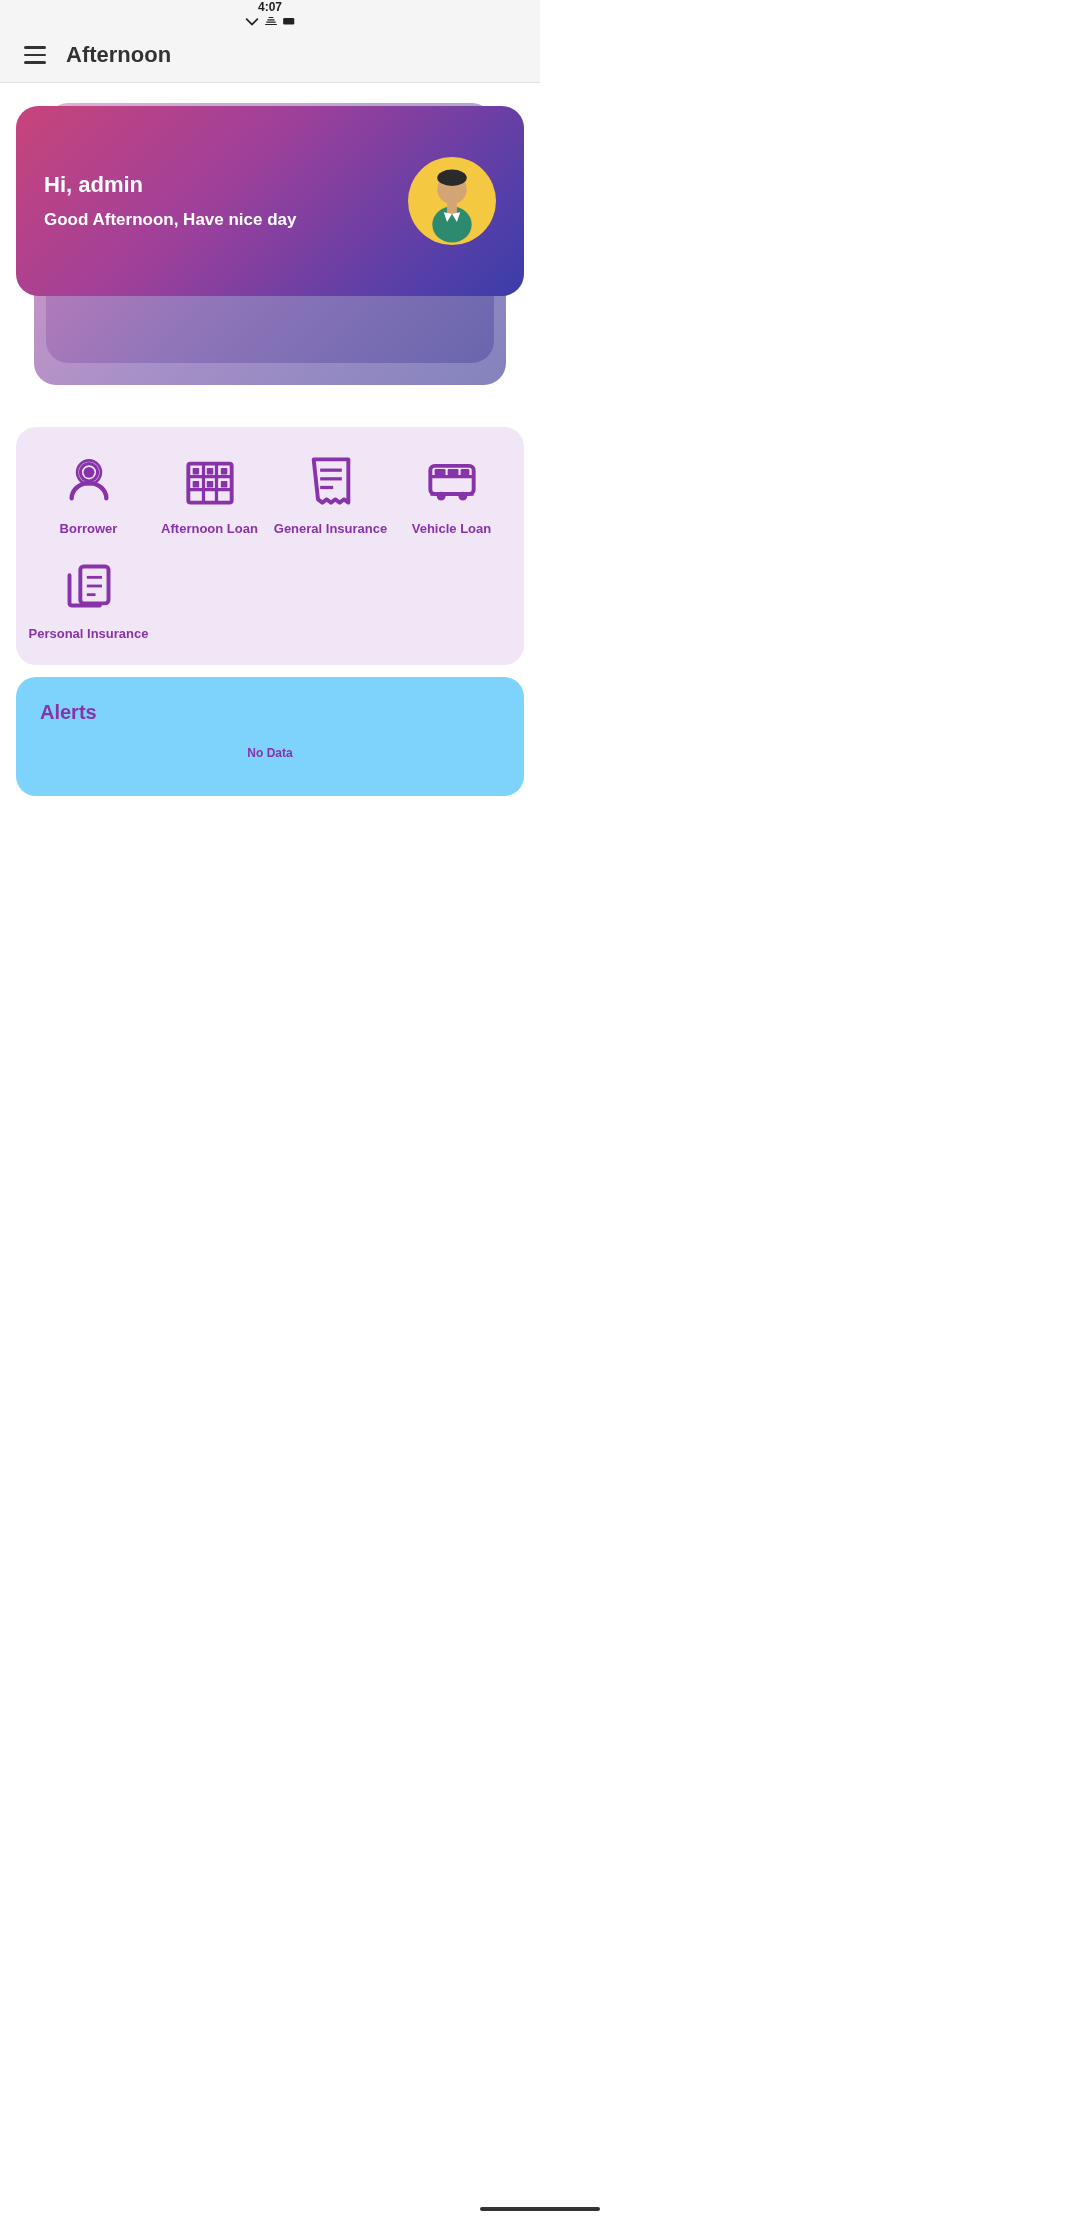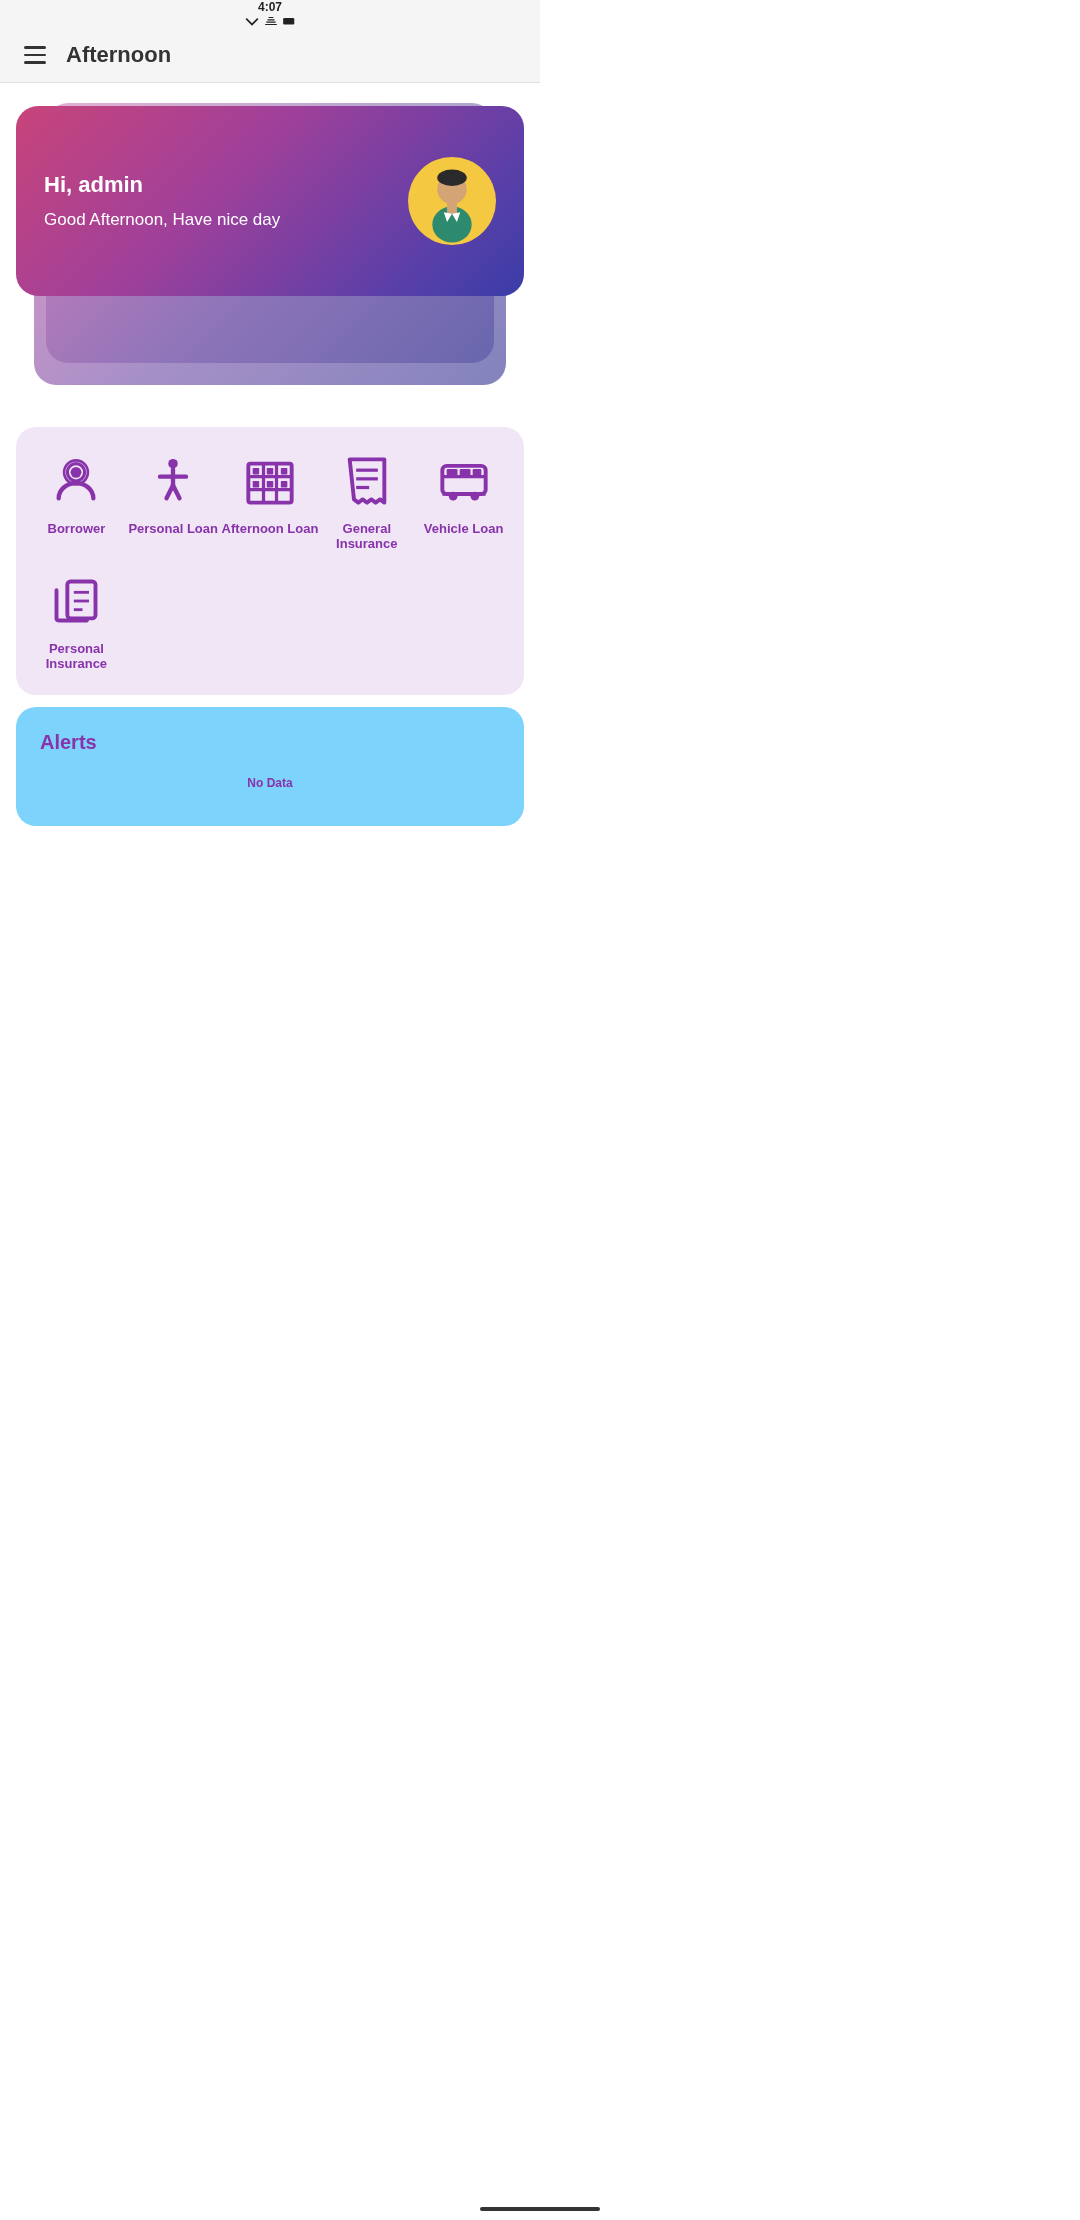--- a/index.html
+++ b/index.html
@@ -113,21 +113,21 @@
       min-height: 190px;
     }
     .hero-text .greeting {
       font-size: 22px;
       font-weight: 700;
       color: #fff;
       margin-bottom: 12px;
     }
     .hero-text .subtext {
       font-size: 17px;
-      font-weight: 400;
+      font-weight: 700;
       color: #fff;
     }
     .avatar-container {
       width: 88px;
       height: 88px;
       border-radius: 50%;
       background: #f5c842;
       overflow: hidden;
       flex-shrink: 0;
       display: flex;
@@ -142,21 +142,21 @@
 
     
     .menu-section {
       margin: 14px 16px 12px;
       background: #f0e6f6;
       border-radius: 20px;
       padding: 24px 12px;
     }
     .menu-grid {
       display: grid;
-      grid-template-columns: repeat(5, 1fr);
+      grid-template-columns: repeat(4, 1fr);
       gap: 20px 0;
     }
     .menu-item {
       display: flex;
       flex-direction: column;
       align-items: center;
       gap: 10px;
       cursor: pointer;
     }
     .menu-icon {
@@ -283,33 +283,20 @@
         <svg viewBox="0 0 24 24" fill="#8833aa">
           <circle cx="12" cy="8" r="4" stroke="#8833aa" stroke-width="1.5" fill="none"></circle>
           <circle cx="12" cy="8" r="2.5" fill="#8833aa"></circle>
           <path d="M12 2.5a5.5 5.5 0 100 11 5.5 5.5 0 000-11z" stroke="#8833aa" stroke-width="1.2" fill="none"></path>
           <path d="M4 20c0-4 3.6-7 8-7s8 3 8 7" stroke="#8833aa" stroke-width="2" fill="none" stroke-linecap="round"></path>
         </svg>
       </div>
       <span class="menu-label">Borrower</span>
     </div>
 
-    <div class="menu-item">
-      <div class="menu-icon">
-        <svg viewBox="0 0 24 24" fill="#8833aa">
-
-          <circle cx="12" cy="4" r="2.2"></circle>
-          <line x1="12" y1="6.5" x2="12" y2="14" stroke="#8833aa" stroke-width="2" stroke-linecap="round"></line>
-          <line x1="6" y1="10" x2="18" y2="10" stroke="#8833aa" stroke-width="2" stroke-linecap="round"></line>
-          <line x1="12" y1="14" x2="9" y2="20" stroke="#8833aa" stroke-width="2" stroke-linecap="round"></line>
-          <line x1="12" y1="14" x2="15" y2="20" stroke="#8833aa" stroke-width="2" stroke-linecap="round"></line>
-        </svg>
-      </div>
-      <span class="menu-label">Personal Loan</span>
-    </div>
 
     <div class="menu-item">
       <div class="menu-icon">
         <svg viewBox="0 0 24 24" fill="#8833aa">
 
           <rect x="2" y="4" width="20" height="18" rx="1" fill="none" stroke="#8833aa" stroke-width="1.8"></rect>
           <line x1="9" y1="4" x2="9" y2="22" stroke="#8833aa" stroke-width="1.5"></line>
           <line x1="15" y1="4" x2="15" y2="22" stroke="#8833aa" stroke-width="1.5"></line>
           <line x1="2" y1="10" x2="22" y2="10" stroke="#8833aa" stroke-width="1.5"></line>
           <line x1="2" y1="16" x2="22" y2="16" stroke="#8833aa" stroke-width="1.5"></line>

